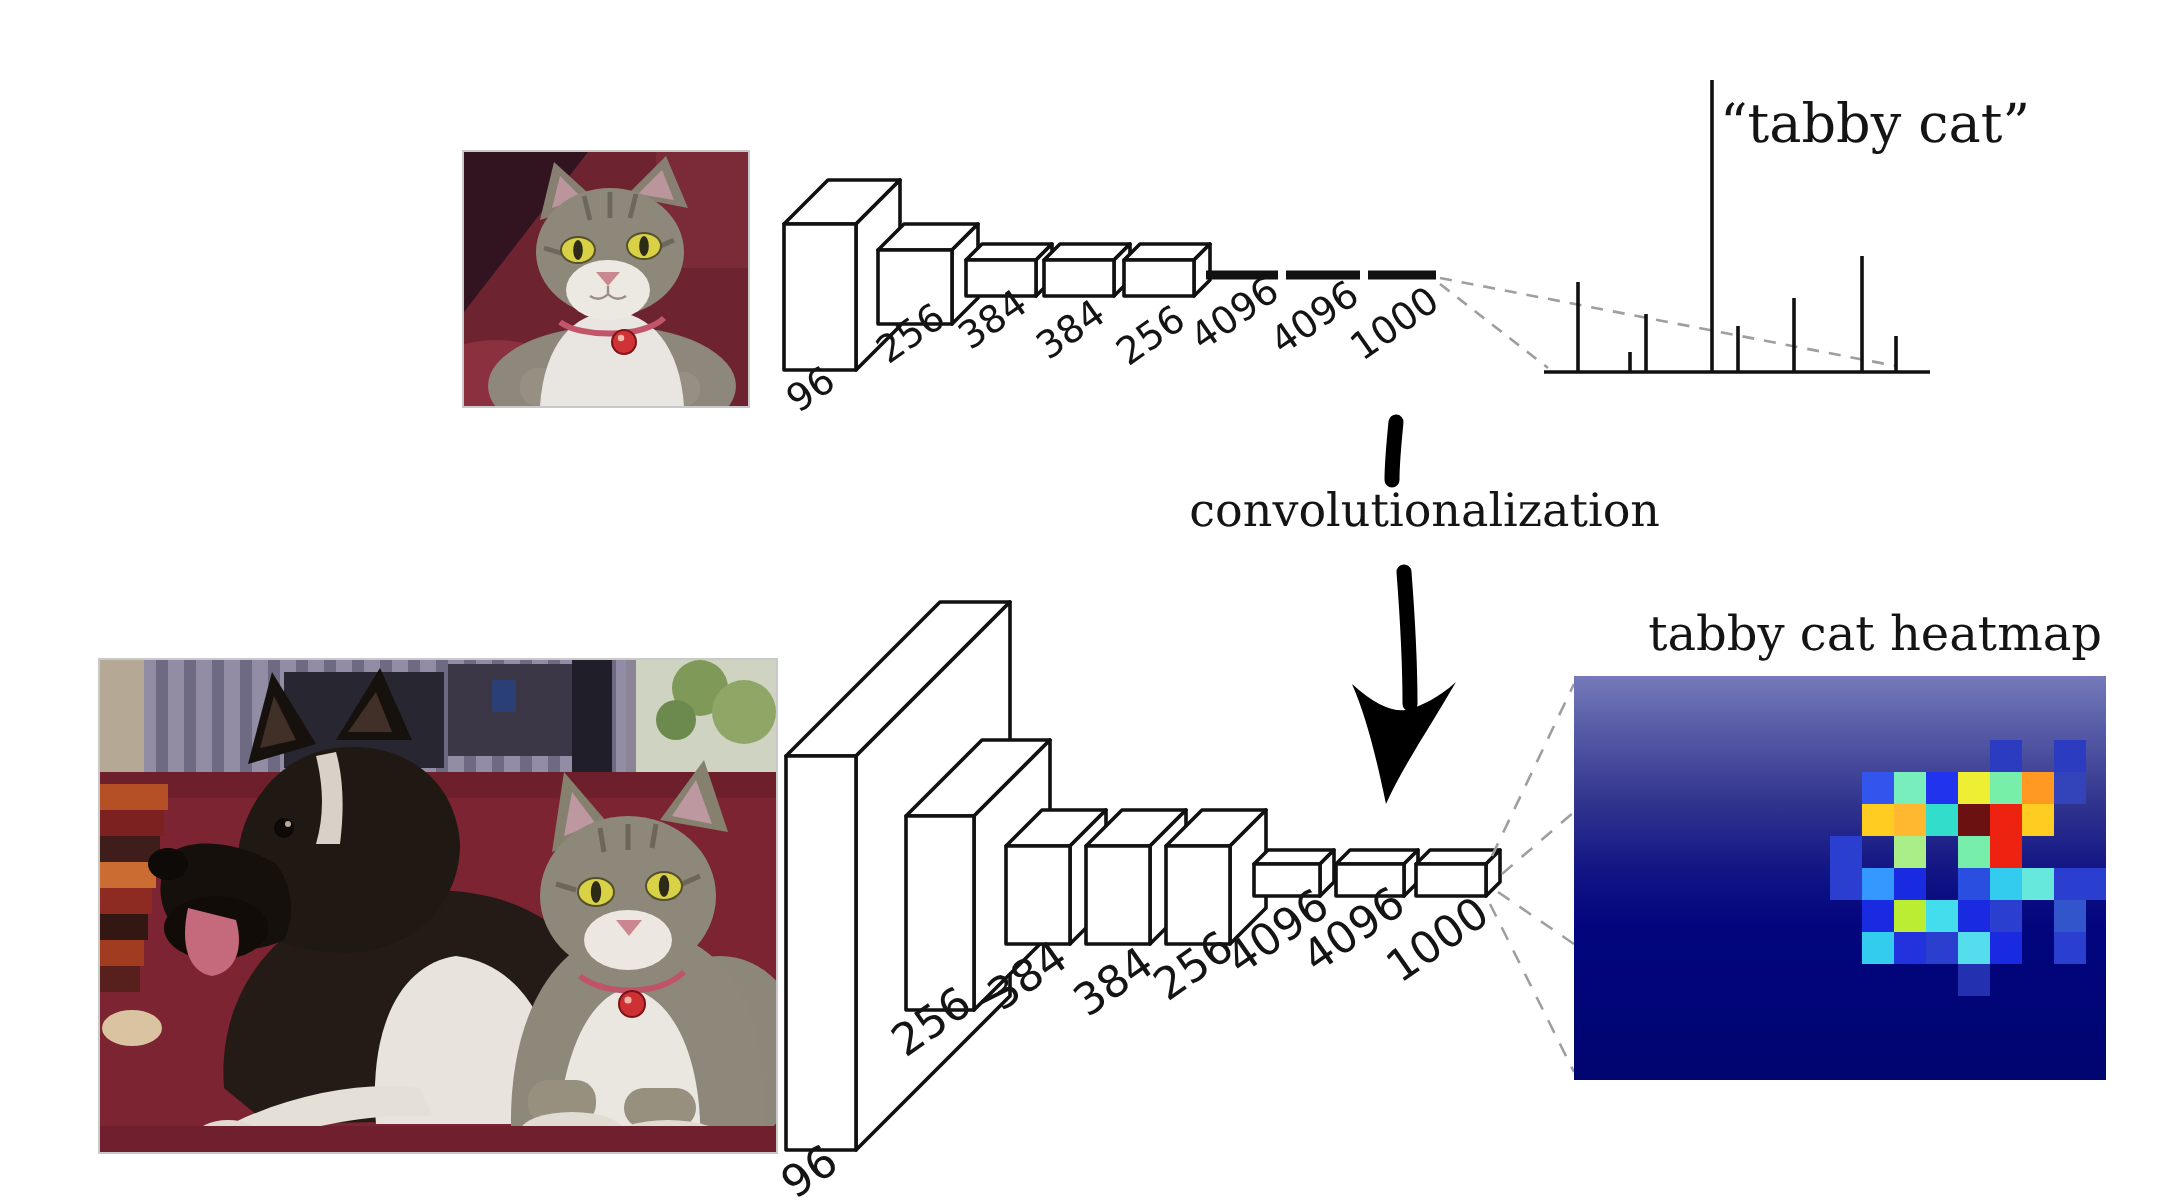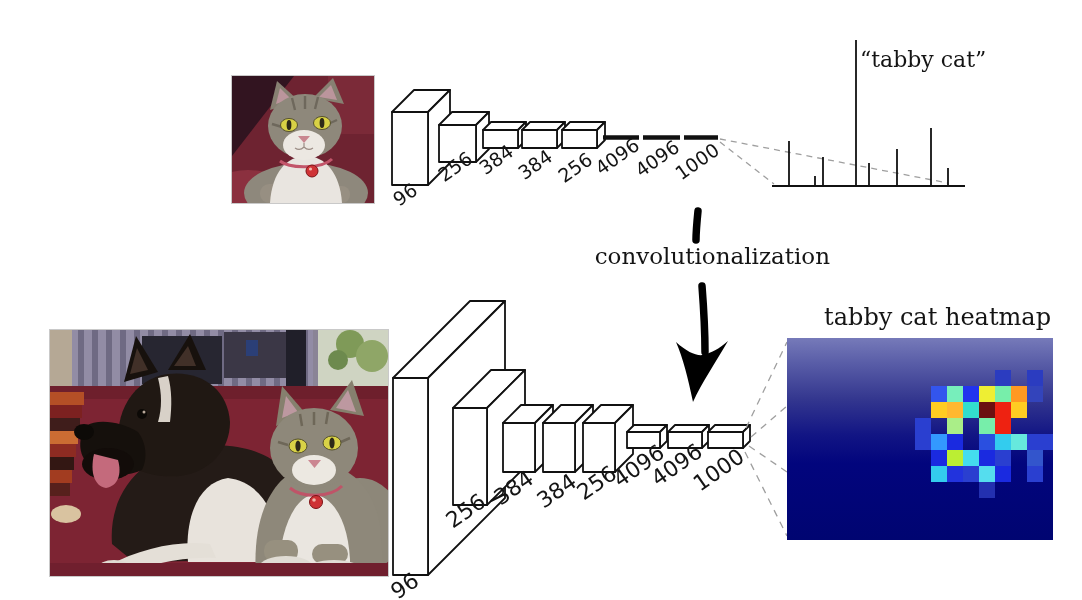--- a/index.html
+++ b/index.html
@@ -4,21 +4,21 @@
 <style>
   html,body{margin:0;padding:0;background:#ffffff;}
   #canvas{position:relative;width:1082px;height:600px;background:#ffffff;overflow:hidden;
           font-family:"DejaVu Serif",serif;}
   #diagram{position:absolute;left:0;top:0;width:1082px;height:600px;}
   .photo{position:absolute;border:1px solid #c9c9c9;box-sizing:content-box;background:#000;}
   #photo-top{left:231px;top:75px;width:142px;height:127px;}
   #photo-bottom{left:49px;top:329px;width:338px;height:246px;}
   .photo svg{display:block;width:100%;height:100%;}
   .caption{position:absolute;color:#141414;font-family:"DejaVu Serif",serif;white-space:nowrap;}
-  #cap-classifier{left:860px;top:47px;font-size:22px;}
+  #cap-classifier{left:860px;top:47px;font-size:27px;}
   #cap-conv{left:530px;top:243px;width:300px;text-align:right;font-size:23px;}
   #cap-heatmap{left:751px;top:303px;width:300px;text-align:right;font-size:24px;}
   #heatmap{position:absolute;left:787px;top:338px;width:266px;height:202px;overflow:hidden;}
   #hm-cells{position:absolute;left:0;top:0;width:100%;height:100%;}
   .hm-cell{position:absolute;}
   .cuboid{fill:#ffffff;stroke:#111111;stroke-width:1.8;stroke-linejoin:round;}
   .netlabel{fill:#141414;font-family:"DejaVu Sans",sans-serif;}
   .dashline{stroke:#9f9f9f;stroke-width:1.3;fill:none;}
 </style>
 </head>

